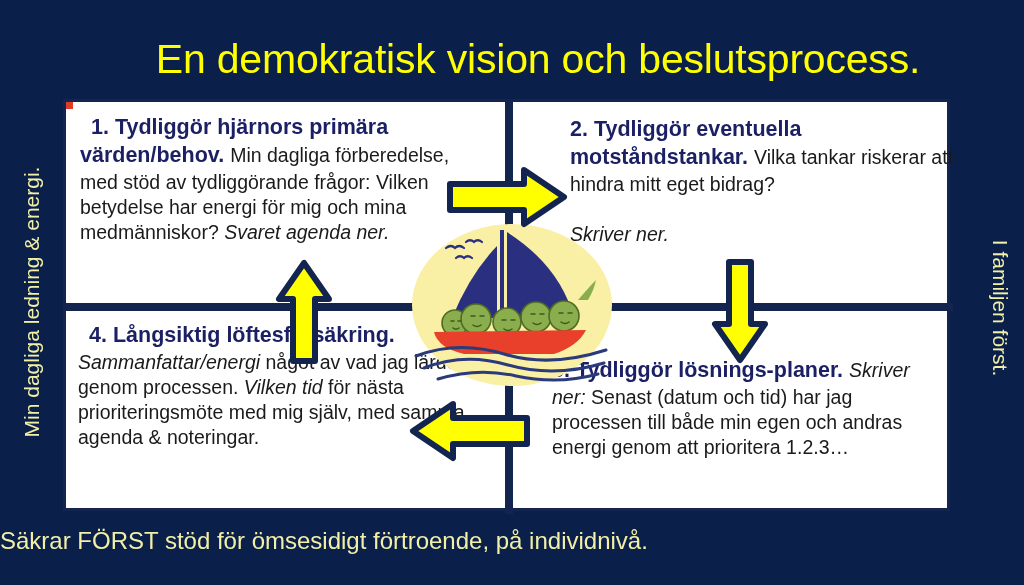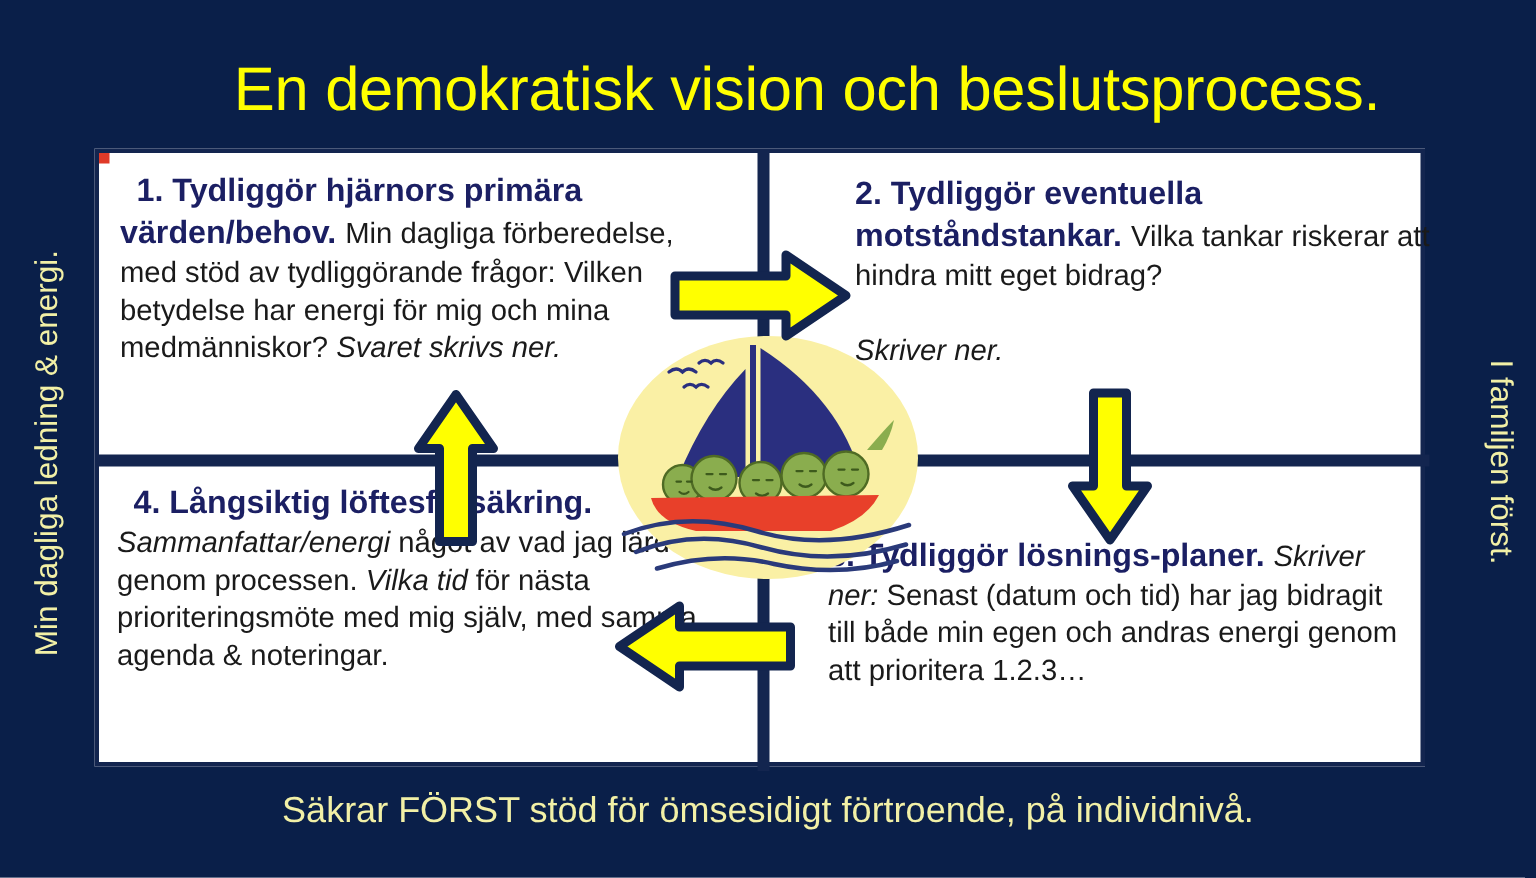--- a/index.html
+++ b/index.html
@@ -56,21 +56,20 @@
     text-align: center;
     transform: rotate(90deg);
   }
 
   
   #footer {
     position: absolute;
     left: 0;
     top: 527px;
     width: 1024px;
-    text-align: center;
     color: #f2f0a6;
     font-size: 24px;
     white-space: nowrap;
   }
 
   
   #matrix {
     position: absolute;
     left: 63px;
     top: 99px;
@@ -159,41 +158,41 @@
   <div id="footer">Säkrar FÖRST stöd för ömsesidigt förtroende, på individnivå.</div>
 
   <div id="matrix">
     <div class="corner-accent"></div>
     <div id="divider-v"></div>
     <div id="divider-h"></div>
 
     <div class="quad" id="quad1">
       <span class="head">1. Tydliggör hjärnors primära värden/behov. </span>
       <span>Min dagliga förberedelse, med stöd av tydliggörande frågor: Vilken betydelse har energi för mig och mina medmänniskor? </span>
-      <span class="it">Svaret skrivs ner. </span>
+      <span class="it">Svaret agenda ner. </span>
     </div>
 
     <div class="quad" id="quad2">
       <span class="head">2. Tydliggör eventuella motståndstankar. </span>
       <span>Vilka tankar riskerar att hindra mitt eget bidrag? </span>
       <br><br>
       <span class="it">Skriver ner. </span>
     </div>
 
     <div class="quad" id="quad3">
       <span class="head">3. Tydliggör lösnings-planer. </span>
       <span class="it">Skriver ner: </span>
-      <span>Senast (datum och tid) har jag bidragit till både min egen och andras energi genom att prioritera 1.2.3… </span>
+      <span>Senast (datum och tid) har jag processen till både min egen och andras energi genom att prioritera 1.2.3… </span>
     </div>
 
     <div class="quad" id="quad4">
       <span class="head">4. Långsiktig löftesförsäkring. </span>
       <span class="it">Sammanfattar/energi </span>
       <span>något av vad jag lärde mig genom processen. </span>
-      <span class="it">Vilka tid </span>
+      <span class="it">Vilken tid </span>
       <span>för nästa prioriteringsmöte med mig själv, med samma agenda &amp; noteringar. </span>
     </div>
   </div>
 
   <svg id="emblem" viewBox="0 0 208 166">
     <ellipse cx="104" cy="83" rx="100" ry="81" fill="#faf0a5"></ellipse>
 
     <g stroke="#2a2f7f" stroke-width="2.2" fill="none" stroke-linecap="round">
       <path d="M38 26 q5 -4 9 0 q4 -4 9 0"></path>
       <path d="M58 20 q4 -3.5 8 0 q3.5 -3.5 8 0"></path>

